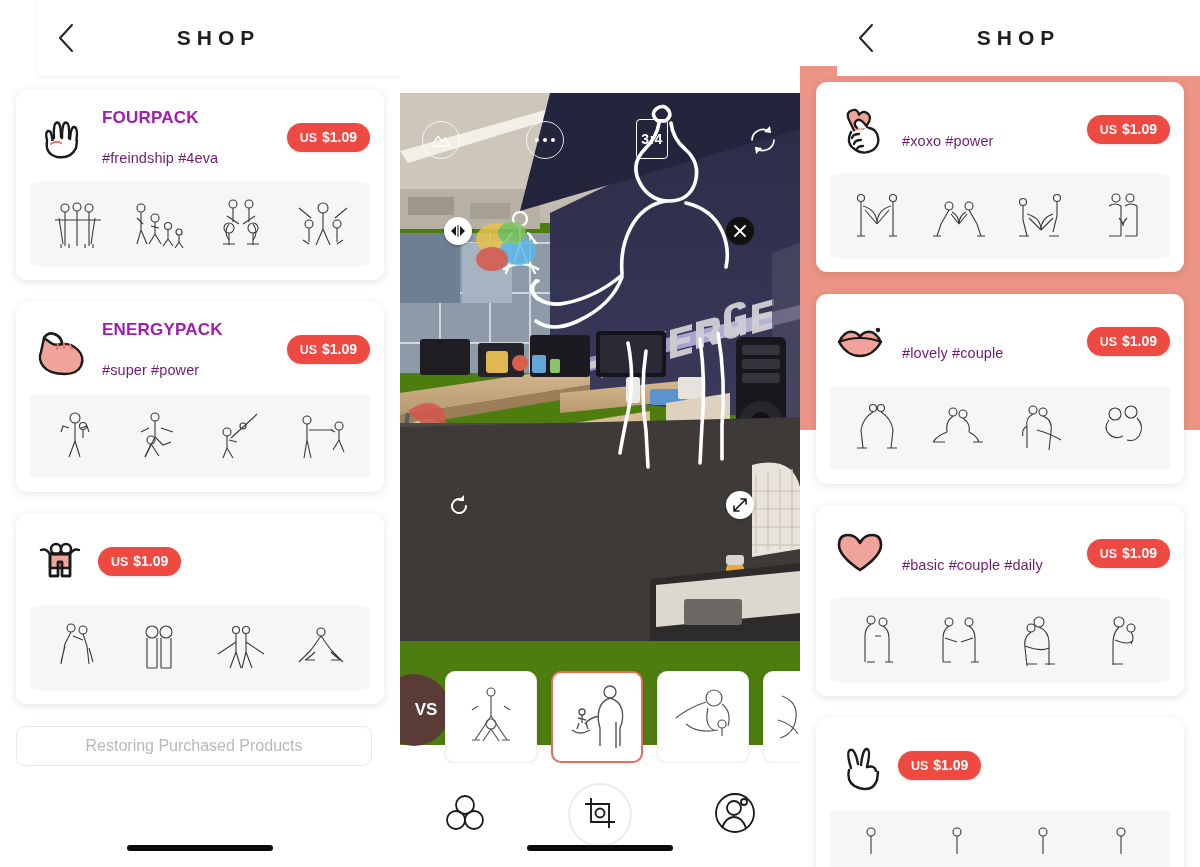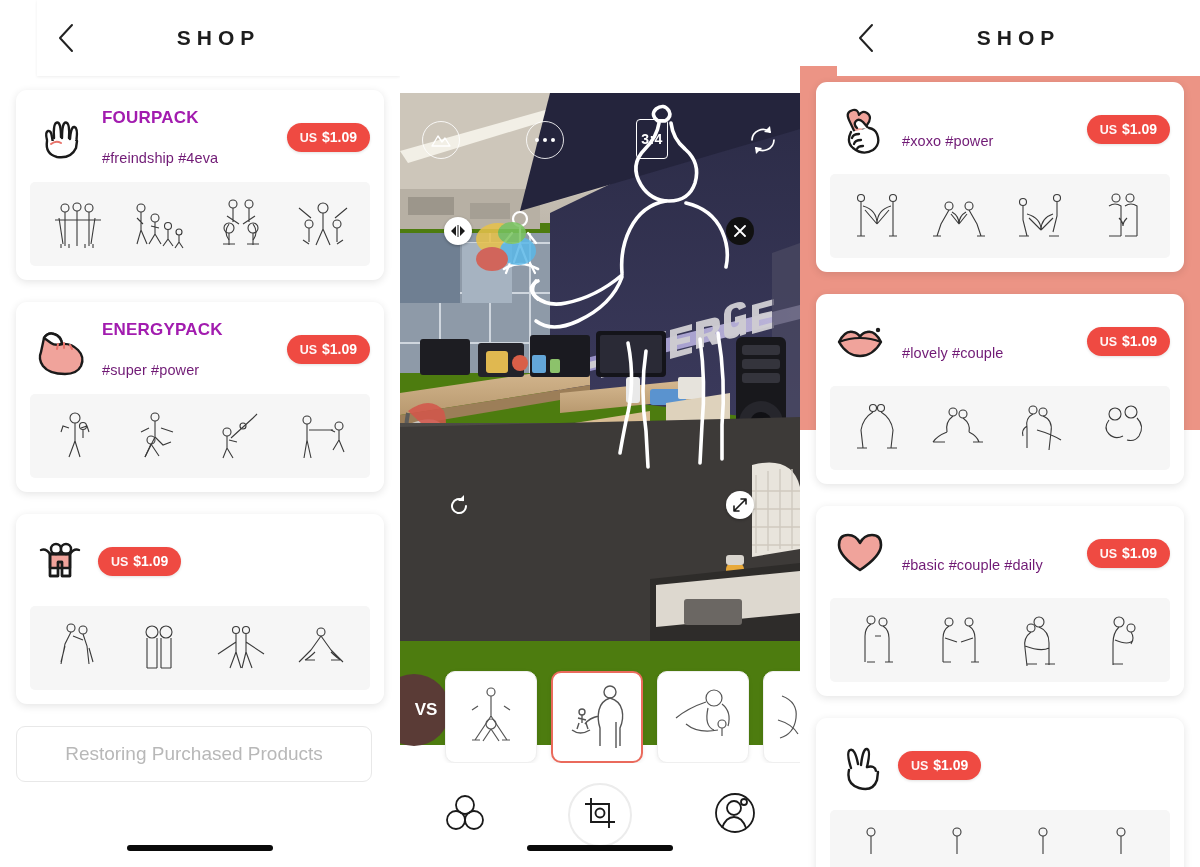--- a/index.html
+++ b/index.html
@@ -48,23 +48,23 @@
   }
   .price-pill .cur { font-size: 12.5px; font-weight: 700; opacity: .95; margin-right: 1px; }
   .preview-strip {
     margin-top: 14px; background: #f6f6f6; border-radius: 5px;
     display: flex; align-items: center; justify-content: space-around;
     height: 84px; padding: 4px 6px;
   }
   .preview-strip svg { display: block; }
 
   .restore-btn {
-    margin: 22px 28px 0 16px; height: 56px; border: 1px solid #e8e8e8; border-radius: 9px;
+    margin: 22px 28px 0 16px; height: 40px; border: 1px solid #e8e8e8; border-radius: 9px;
     background: #fff; display: flex; align-items: center; justify-content: center;
-    color: #b8b8b8; font-size: 19px;
+    color: #b8b8b8; font-size: 16px;
   }
 
   .home-indicator {
     position: absolute; bottom: 16px; left: 50%; transform: translateX(-50%);
     width: 146px; height: 6px; background: #0a0a0a; border-radius: 4px;
   }
 
   
   .salmon-band {
     position: absolute; left: 0; top: 66px; width: 400px; height: 364px;

